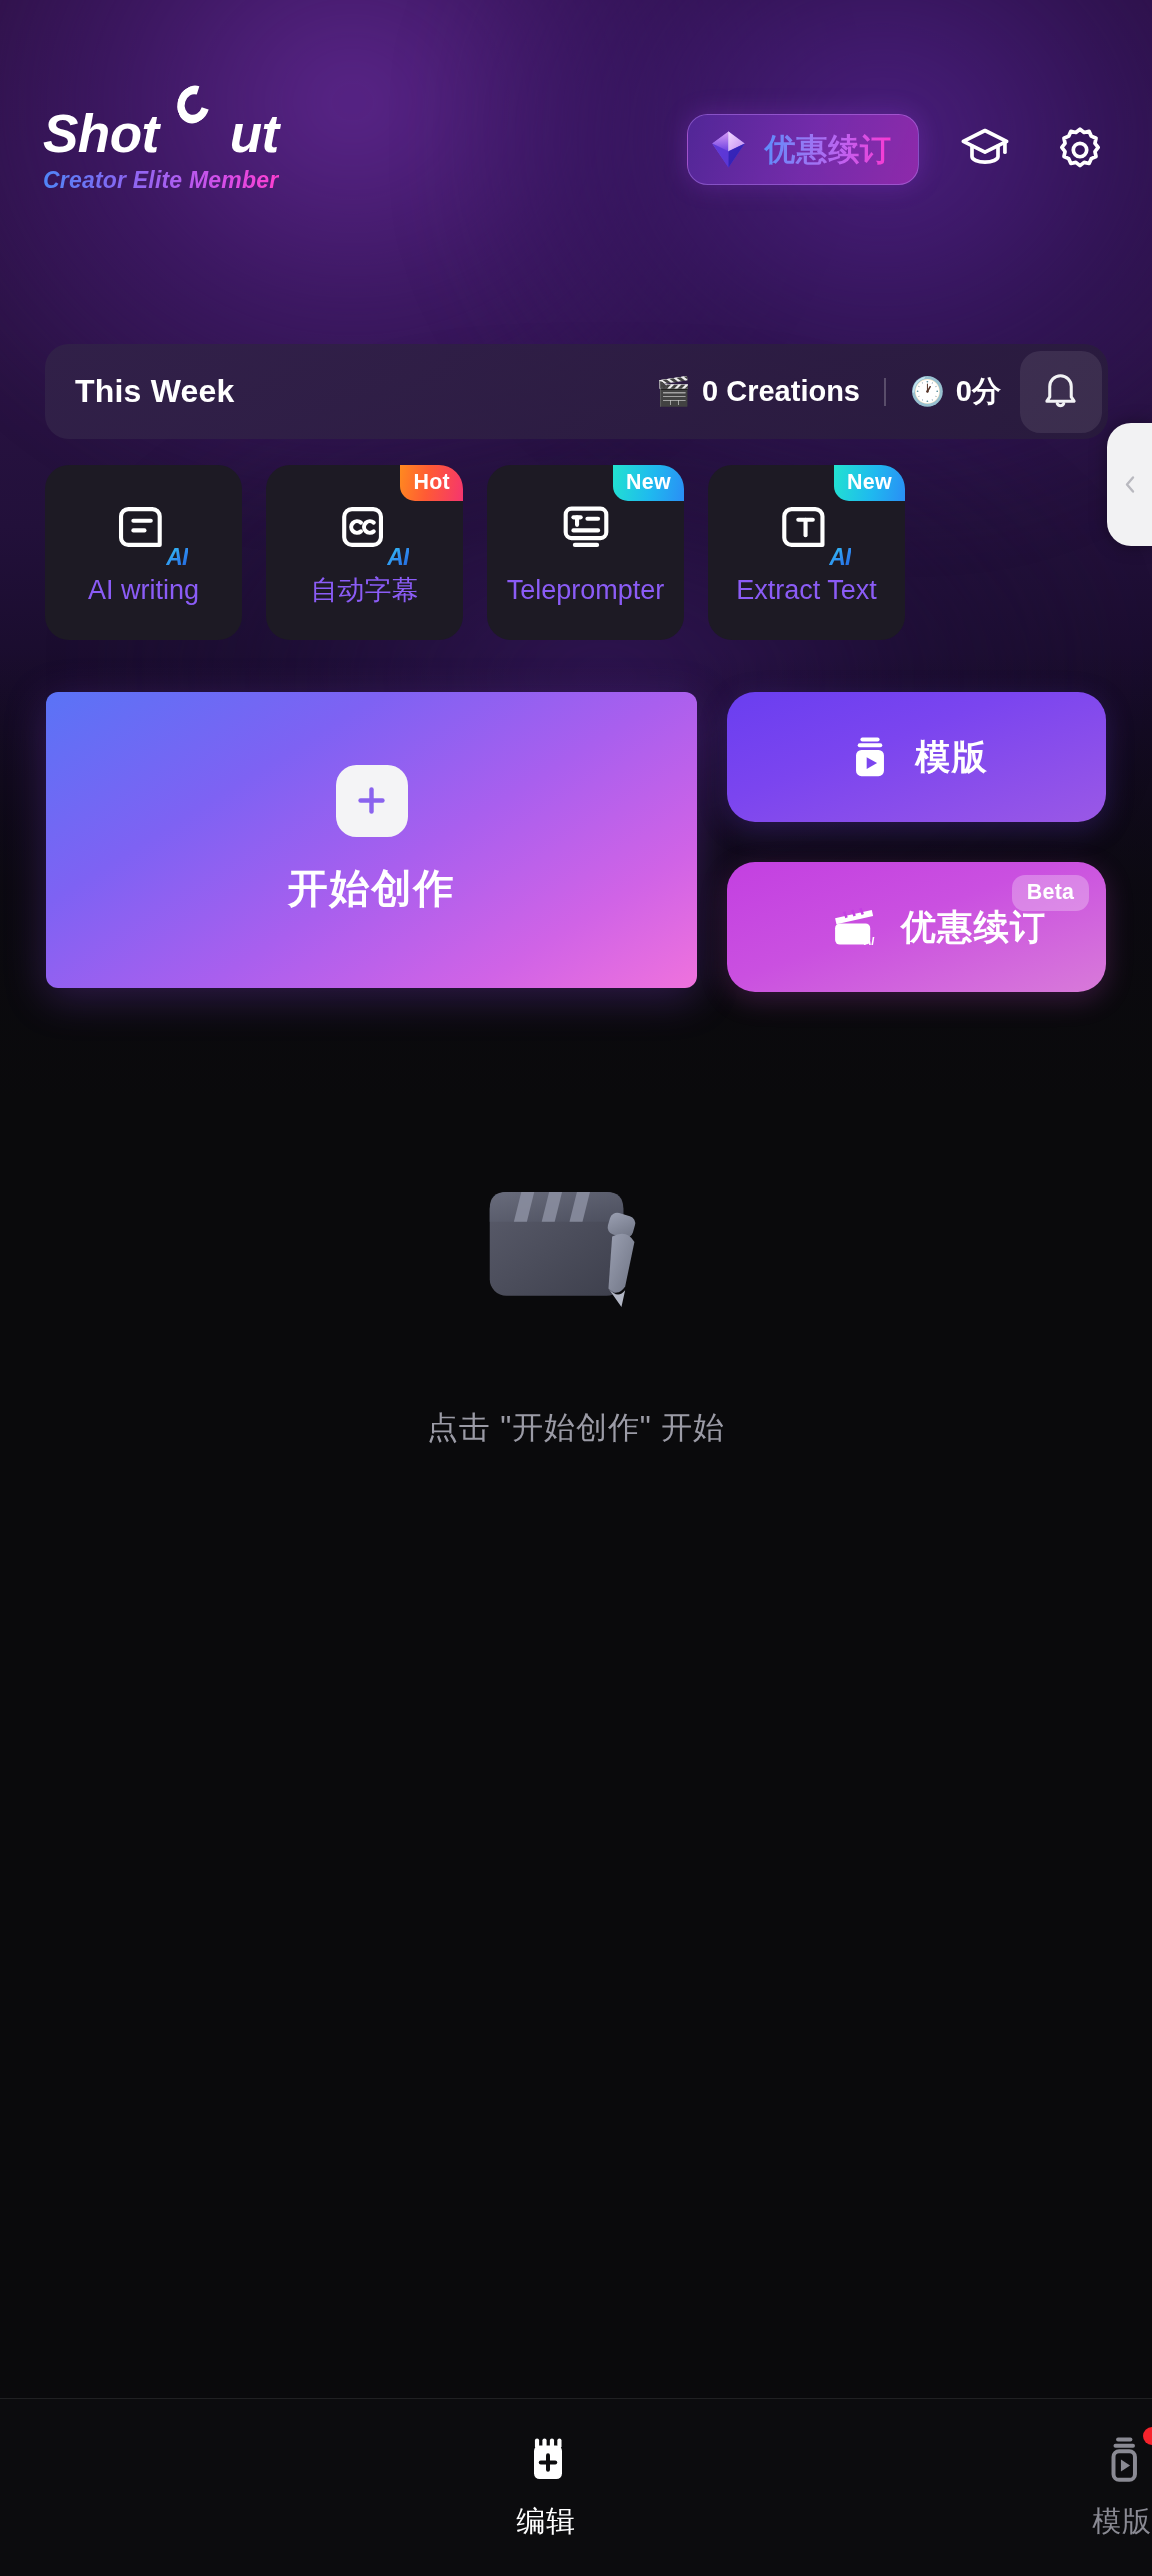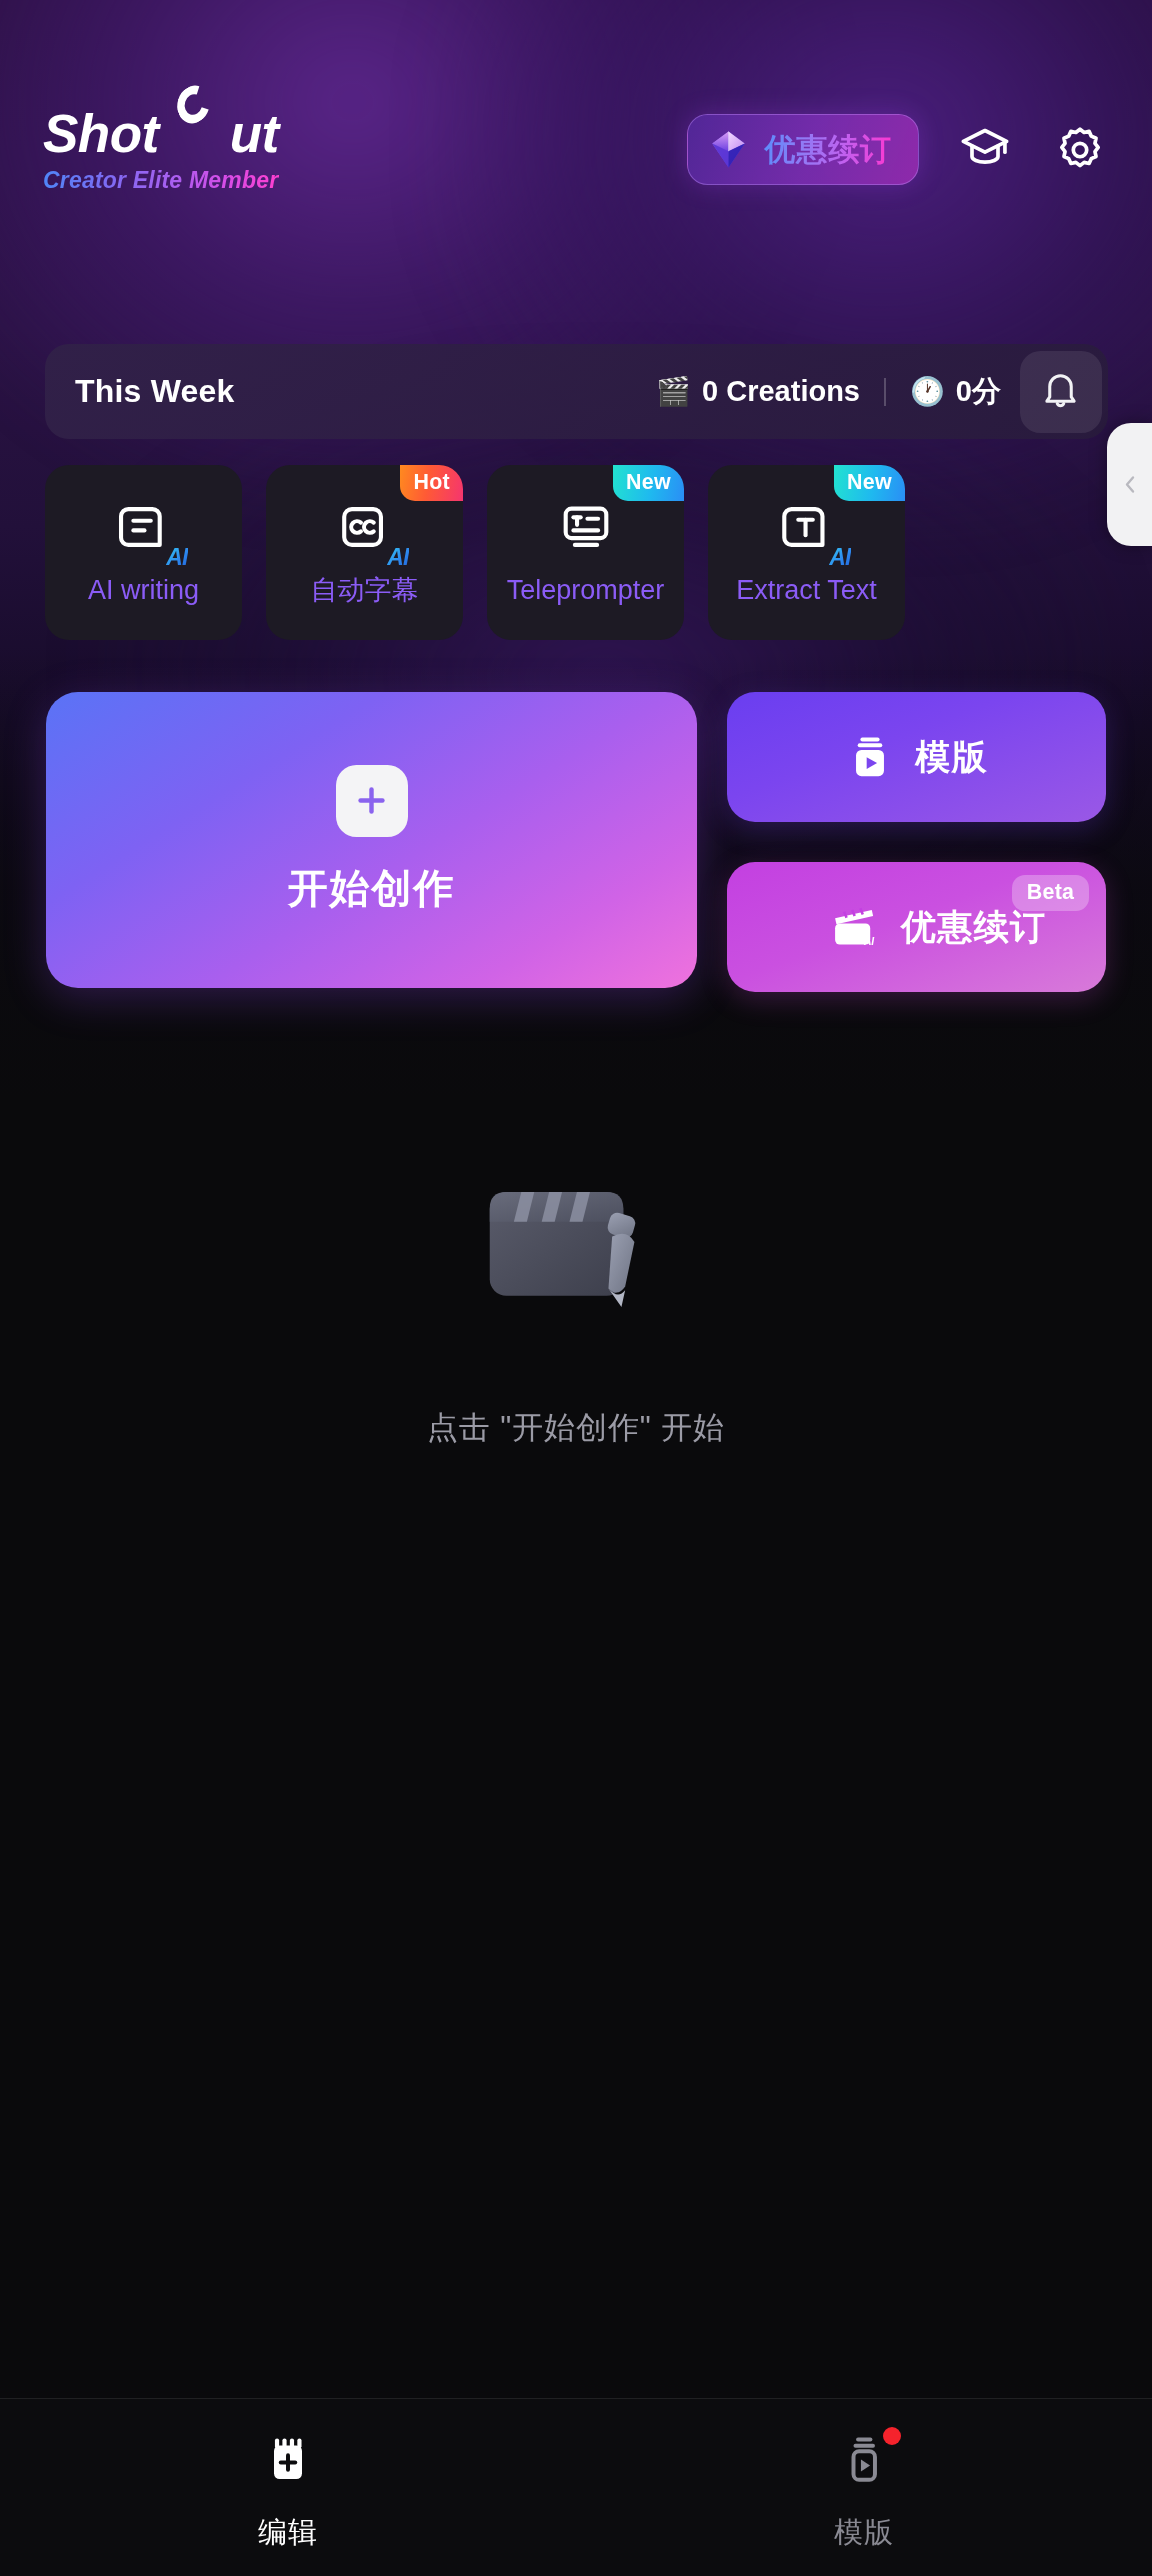--- a/index.html
+++ b/index.html
@@ -156,21 +156,21 @@
   .pull-tab {
     position:absolute; right:0; top:423px; width:45px; height:123px;
     border-radius:24px 0 0 24px; background:#f2f2f3;
     display:flex; align-items:center; justify-content:center; cursor:pointer;
     z-index:9; box-shadow:0 0 16.7px rgba(0,0,0,.35);
   }
 
   
   .create-btn {
     position:absolute; left:46px; top:692px; width:651px; height:296px;
-    border-radius:32px;
+    border-radius:12px;
     background:linear-gradient(145deg,#5c72f5 0%,#8160f2 32%,#b койн 0%, #b45cec 62%, #e96ae0 100%);
     background:linear-gradient(148deg,#5a73f6 0%,#7e62f3 30%,#a95fee 56%,#d063e6 80%,#ef72dd 100%);
     display:flex; flex-direction:column; align-items:center; justify-content:center;
     gap:24px; cursor:pointer;
     box-shadow:0 9.3px 41px rgba(140,70,230,.28);
   }
   .plus-box {
     width:72px; height:72px; border-radius:20.4px; background:#f4f4f6;
     display:flex; align-items:center; justify-content:center;
   }
@@ -210,21 +210,21 @@
   .empty-text { font-size:31px; color:#9b9ba6; letter-spacing:0.9px; }
 
   
   .nav {
     position:absolute; left:0; bottom:0; width:1152px; height:178px;
     border-top:0.9px solid rgba(255,255,255,.085);
     background:#0c0c0e;
     display:flex; align-items:flex-start; padding-top:26px;
   }
   .nav-item {
-    flex:1; display:flex; flex-direction:column; align-items:center; gap:21px;
+    flex:1; display:flex; flex-direction:column; align-items:flex-end; gap:10px;
     cursor:pointer; position:relative;
   }
   .nav-icon { position:relative; height:67px; display:flex; align-items:center; justify-content:center; }
   .nav-label { font-size:29px; letter-spacing:0.9px; }
   .nav-item.active .nav-label { color:#ffffff; }
   .nav-item.idle   .nav-label { color:#8a8a93; }
   .red-dot {
     position:absolute; top:1.9px; right:-9.3px; width:18.6px; height:18.6px;
     border-radius:50%; background:#f5232c;
   }

